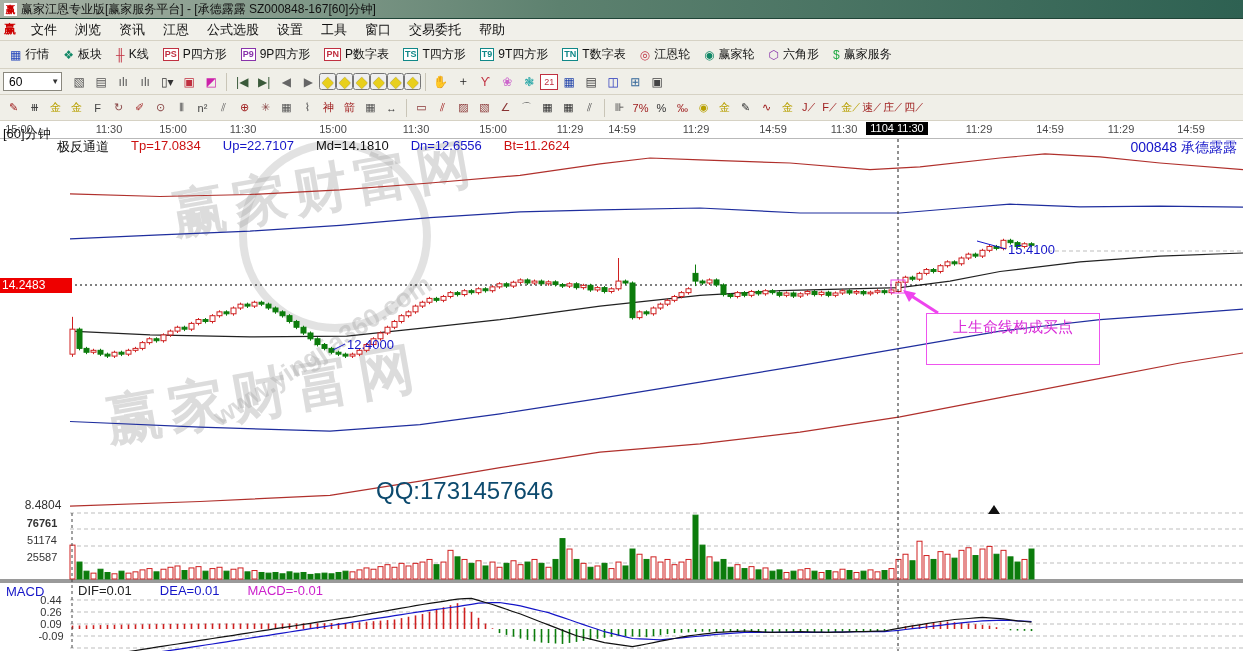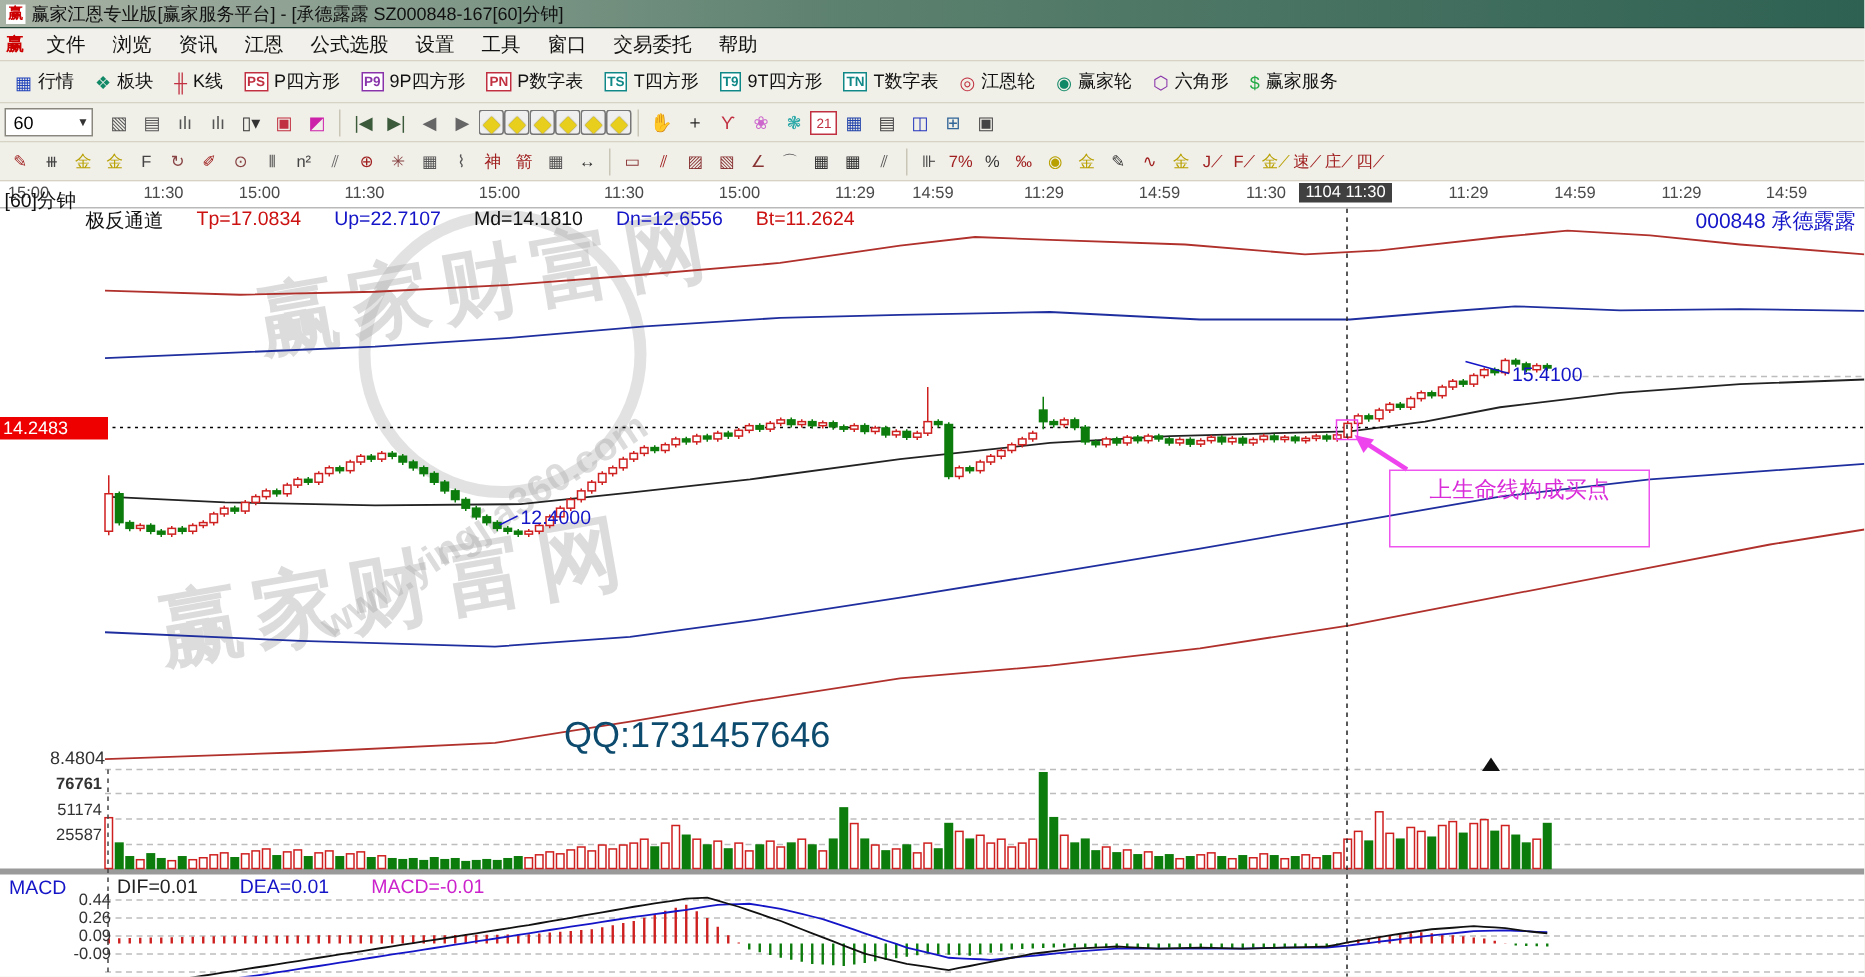--- a/index.html
+++ b/index.html
@@ -37,29 +37,29 @@
   .sel .car{font-size:8px;margin-left:5px;color:#333;}
   .sep{width:1px;height:18px;background:#c9c5b7;margin:0 4px;}
   .tbsm{width:21px;height:19px;display:inline-flex;align-items:center;justify-content:center;
     background:transparent;border:none;font-size:11px;padding:0;font-family:inherit;}
   
   .chart-area{position:relative;width:1243px;height:531px;background:#fff;}
   .wm{position:absolute;color:rgba(172,172,172,.42);white-space:nowrap;z-index:1;}
   #plot{position:absolute;left:0;top:0;z-index:2;}
   .lab{position:absolute;z-index:3;white-space:nowrap;text-align:center;}
   .time-label{position:absolute;top:2px;width:40px;text-align:center;font-size:11px;color:#4a4a4a;z-index:3;}
-  .time-hl{position:absolute;top:1px;height:13px;background:#404040;color:#fff;font-size:11px;
+  .time-hl{position:absolute;top:1px;height:13px;background:#000000;color:#fff;font-size:11px;
     line-height:13px;text-align:center;z-index:4;}
   .tstrip{position:absolute;left:0;top:0;width:100%;height:17px;border-bottom:1px solid #b9b9b9;z-index:2;}
   .ind{font-size:13px;}
   .pricebox{position:absolute;left:0;top:157px;width:70px;height:15px;background:#ee0000;
     color:#fff;font-size:12px;line-height:15px;padding-left:2px;z-index:4;}
   .note{position:absolute;left:926px;top:192px;width:172px;height:50px;border:1px solid #ee55ee;
     color:#d92cd9;font-size:15px;text-align:center;line-height:25px;z-index:4;background:rgba(255,255,255,.0);}
-  .rlab{text-align:right;}
+  .rlab{}
 </style>
 </head>
 <body>
 
 <div class="app">
   <div class="titlebar">
     <span class="tlogo">赢</span>
     <span class="ttext">赢家江恩专业版[赢家服务平台] - [承德露露 SZ000848-167[60]分钟]</span>
   </div>
   <div class="menubar">

